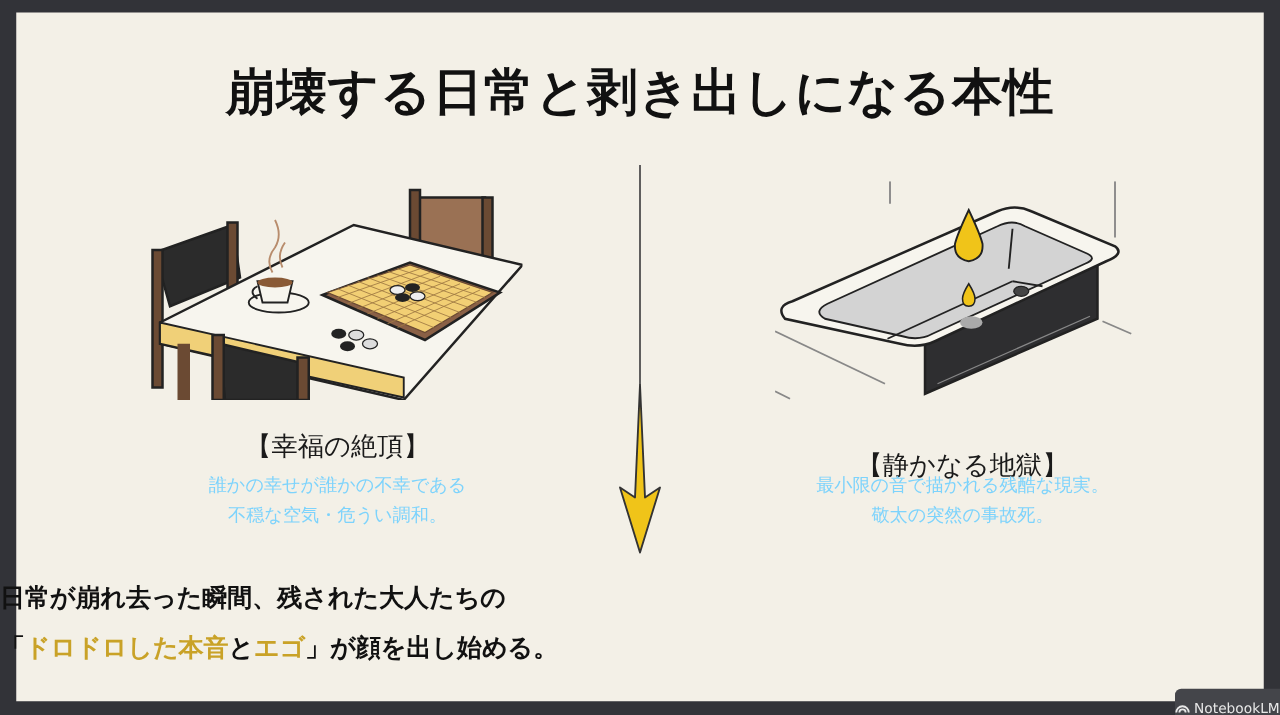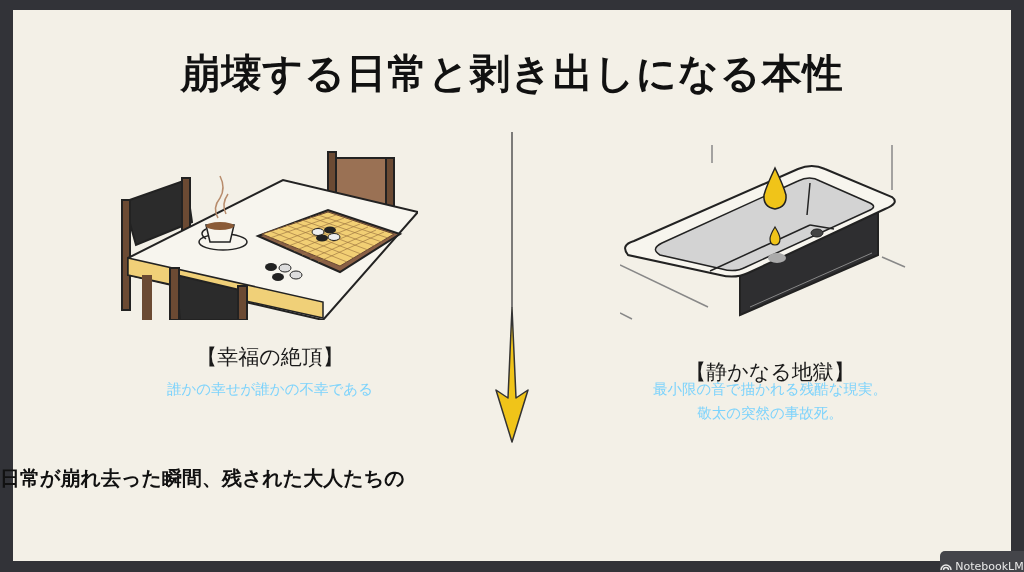--- a/index.html
+++ b/index.html
@@ -98,30 +98,32 @@
 </svg>
 
 <svg class="illus" style="left:480px;top:128px;" width="70" height="318" viewBox="0 0 70 318">
   <line x1="32" y1="4" x2="32" y2="180" stroke="#555" stroke-width="1.5"></line>
   <polygon points="32,180 36,270 48,262 32,314 16,262 28,270" fill="#f0c419" stroke="#333" stroke-width="1.5" stroke-linejoin="round"></polygon>
 </svg>
 
 <div class="panel-heading" style="left:130px;top:343px;width:280px;">【幸福の絶頂】</div>
 <div class="panel-body" style="left:120px;top:377px;width:300px;">
   <div>誰かの幸せが誰かの不幸である</div>
+  <div>不穏な空気・危うい調和。</div>
 </div>
 
 <div class="panel-heading" style="left:620px;top:358px;width:300px;">【静かなる地獄】</div>
 <div class="panel-body" style="left:610px;top:377px;width:320px;">
   <div>最小限の音で描かれる残酷な現実。</div>
   <div>敬太の突然の事故死。</div>
 </div>
 
 <div class="conclusion" style="top:458px;">
   <div>日常が崩れ去った瞬間、残された大人たちの</div>
+  <div><span>「</span><span class="hl">ドロドロした本音</span><span>と</span><span class="hl">エゴ</span><span>」が顔を出し始める。</span></div>
 </div>
 
 <div class="badge">
   <svg width="12" height="9" viewBox="0 0 12 9">
       <path d="M1 8 A5 5 0 0 1 11 8 M3.5 8 A2.5 2.5 0 0 1 8.5 8 M6 8 L6 8" fill="none" stroke="#e8e8e8" stroke-width="1.5"></path>
     </svg>
   <span>NotebookLM</span>
 </div>
 
 </body></html>

